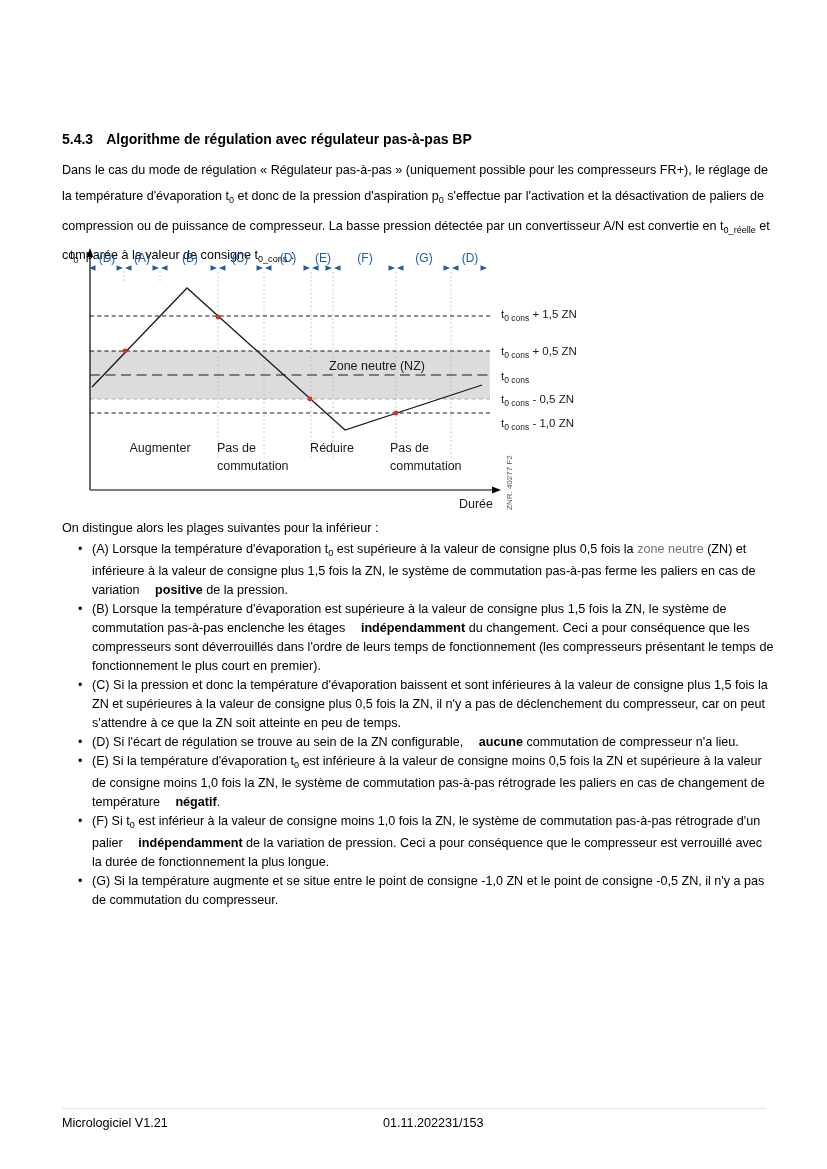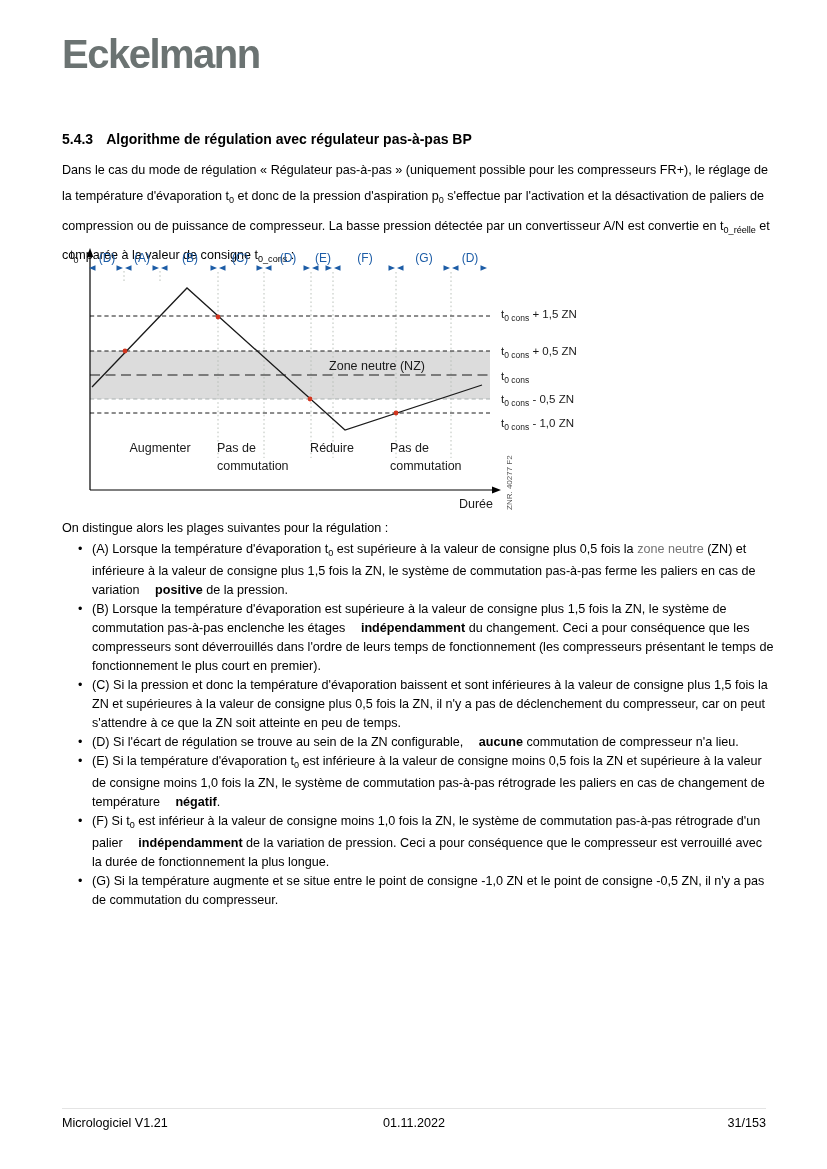--- a/index.html
+++ b/index.html
@@ -18,28 +18,27 @@
            list-style:none;font-size:12.6px;line-height:18.9px;}
   ul.zones li{padding-left:30px;position:relative;}
   ul.zones li::before{content:"\2022";position:absolute;left:16px;}
   .b{font-weight:bold;margin-left:12px;}
   .sub{font-size:0.72em;vertical-align:-0.28em;}
   .link{color:#737373;cursor:pointer;}
   .footer-rule{position:absolute;left:62px;right:61px;top:1108px;border-top:1px solid #e4e4e4;}
   footer.pagefooter{position:absolute;left:62px;right:61px;top:1116px;font-size:12.6px;
          display:grid;grid-template-columns:1fr auto 1fr;}
   footer.pagefooter .c{text-align:right;}
-  footer.pagefooter .r{text-align:right;}
+  footer.pagefooter .r{}
 </style>
 </head>
 <body>
 
 <div class="page">
 
-  <div class="logo">Eckelmann</div>
 
   <h1 class="heading">
     <span class="num">5.4.3</span><span>Algorithme de régulation avec régulateur pas-à-pas BP</span>
   </h1>
 
   <p class="intro"><span>Dans le cas du mode de régulation « Régulateur pas-à-pas » (uniquement possible pour les compresseurs FR+), le réglage de la température d'évaporation t</span><span class="sub">0</span><span> et donc de la pression d'aspiration p</span><span class="sub">0</span><span> s'effectue par l'activation et la désactivation de paliers de compression ou de puissance de compresseur. La basse pression détectée par un convertisseur A/N est convertie en t</span><span class="sub">0_réelle</span><span> et comparée à la valeur de consigne t</span><span class="sub">0_cons</span><span> :</span></p>
 
   <figure class="fig">
     <svg id="fig" width="560" height="272" viewBox="0 0 560 272">
         <rect x="30" y="105" width="400" height="48" fill="#dcdcdc"></rect>
@@ -103,21 +102,21 @@
         <text x="100" y="206" text-anchor="middle" font-size="12.5" fill="#1a1a1a">Augmenter</text>
         <text x="157" y="206" text-anchor="start" font-size="12.5" fill="#1a1a1a">Pas de</text>
         <text x="157" y="224" text-anchor="start" font-size="12.5" fill="#1a1a1a">commutation</text>
         <text x="272" y="206" text-anchor="middle" font-size="12.5" fill="#1a1a1a">Réduire</text>
         <text x="330" y="206" text-anchor="start" font-size="12.5" fill="#1a1a1a">Pas de</text>
         <text x="330" y="224" text-anchor="start" font-size="12.5" fill="#1a1a1a">commutation</text>
         <text x="452" y="264" transform="rotate(-90 452 264)" font-size="8" fill="#555">ZNR. 40277 F2</text>
       </svg>
   </figure>
 
-  <p class="list-intro">On distingue alors les plages suivantes pour la régulation :</p>
+  <p class="list-intro">On distingue alors les plages suivantes pour la inférieur :</p>
 
   <ul class="zones">
     <li><span>(A) Lorsque la température d'évaporation t</span><span class="sub">0</span><span> est supérieure à la valeur de consigne plus 0,5 fois la </span><span class="link">zone neutre</span><span> (ZN) et inférieure à la valeur de consigne plus 1,5 fois la ZN, le système de commutation pas-à-pas ferme les paliers en cas de variation </span><span class="b">positive</span><span> de la pression.</span></li>
     <li><span>(B) Lorsque la température d'évaporation est supérieure à la valeur de consigne plus 1,5 fois la ZN, le système de commutation pas-à-pas enclenche les étages </span><span class="b">indépendamment</span><span> du changement. Ceci a pour conséquence que les compresseurs sont déverrouillés dans l'ordre de leurs temps de fonctionnement (les compresseurs présentant le temps de fonctionnement le plus court en premier).</span></li>
     <li><span>(C) Si la pression et donc la température d'évaporation baissent et sont inférieures à la valeur de consigne plus 1,5 fois la ZN et supérieures à la valeur de consigne plus 0,5 fois la ZN, il n'y a pas de déclenchement du compresseur, car on peut s'attendre à ce que la ZN soit atteinte en peu de temps.</span></li>
     <li><span>(D) Si l'écart de régulation se trouve au sein de la ZN configurable, </span><span class="b">aucune</span><span> commutation de compresseur n'a lieu.</span></li>
     <li><span>(E) Si la température d'évaporation t</span><span class="sub">0</span><span> est inférieure à la valeur de consigne moins 0,5 fois la ZN et supérieure à la valeur de consigne moins 1,0 fois la ZN, le système de commutation pas-à-pas rétrograde les paliers en cas de changement de température </span><span class="b">négatif</span><span>.</span></li>
     <li><span>(F) Si t</span><span class="sub">0</span><span> est inférieur à la valeur de consigne moins 1,0 fois la ZN, le système de commutation pas-à-pas rétrograde d'un palier </span><span class="b">indépendamment</span><span> de la variation de pression. Ceci a pour conséquence que le compresseur est verrouillé avec la durée de fonctionnement la plus longue.</span></li>
     <li><span>(G) Si la température augmente et se situe entre le point de consigne -1,0 ZN et le point de consigne -0,5 ZN, il n'y a pas de commutation du compresseur.</span></li>
   </ul>

